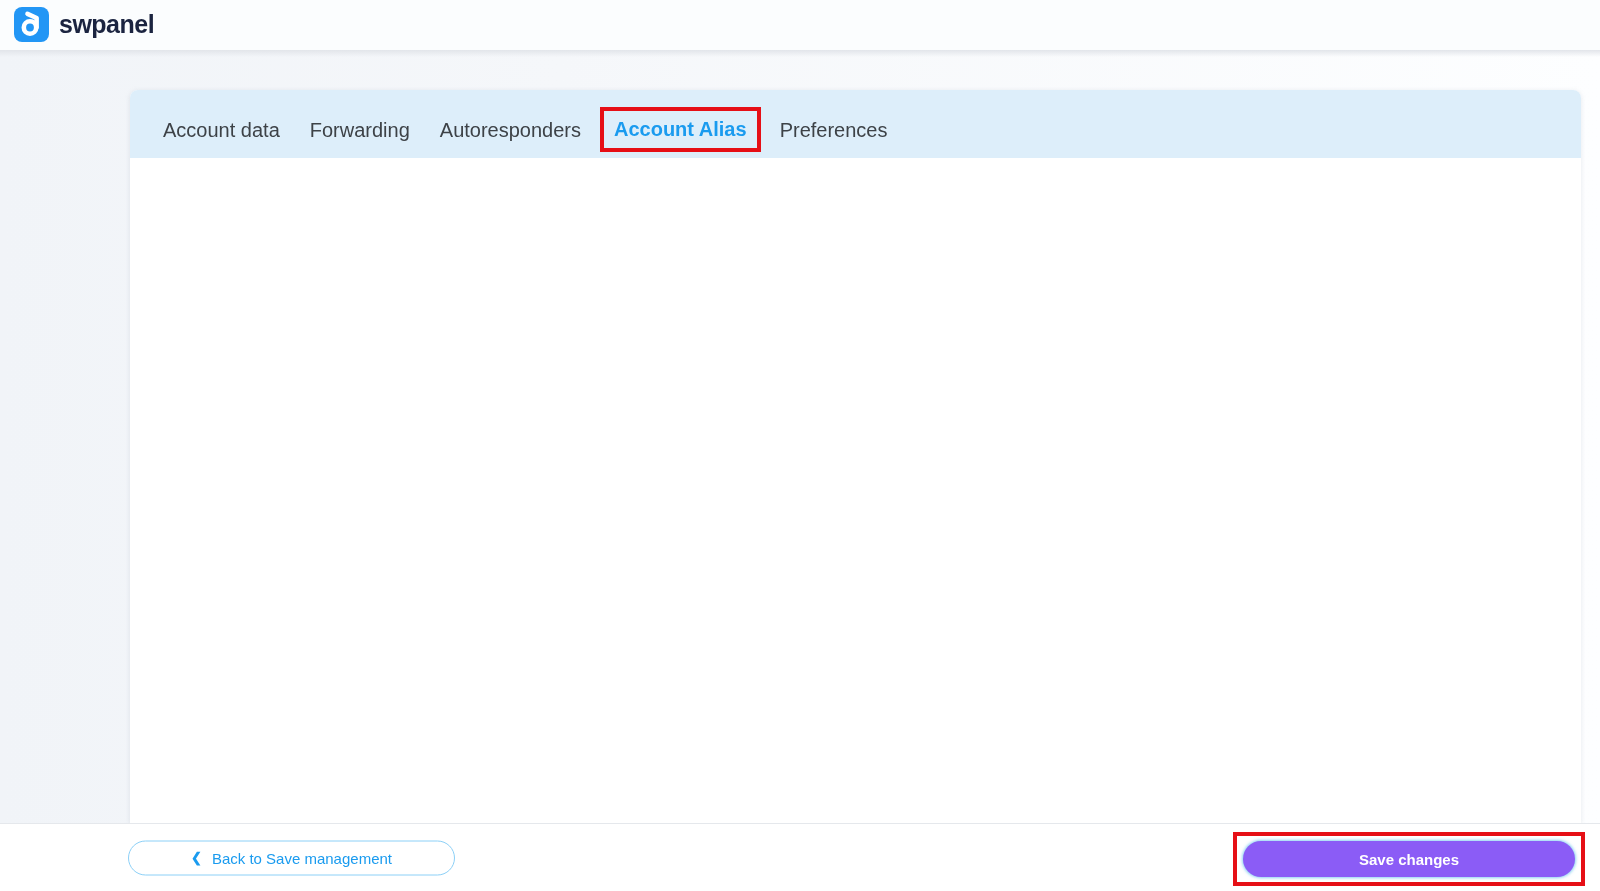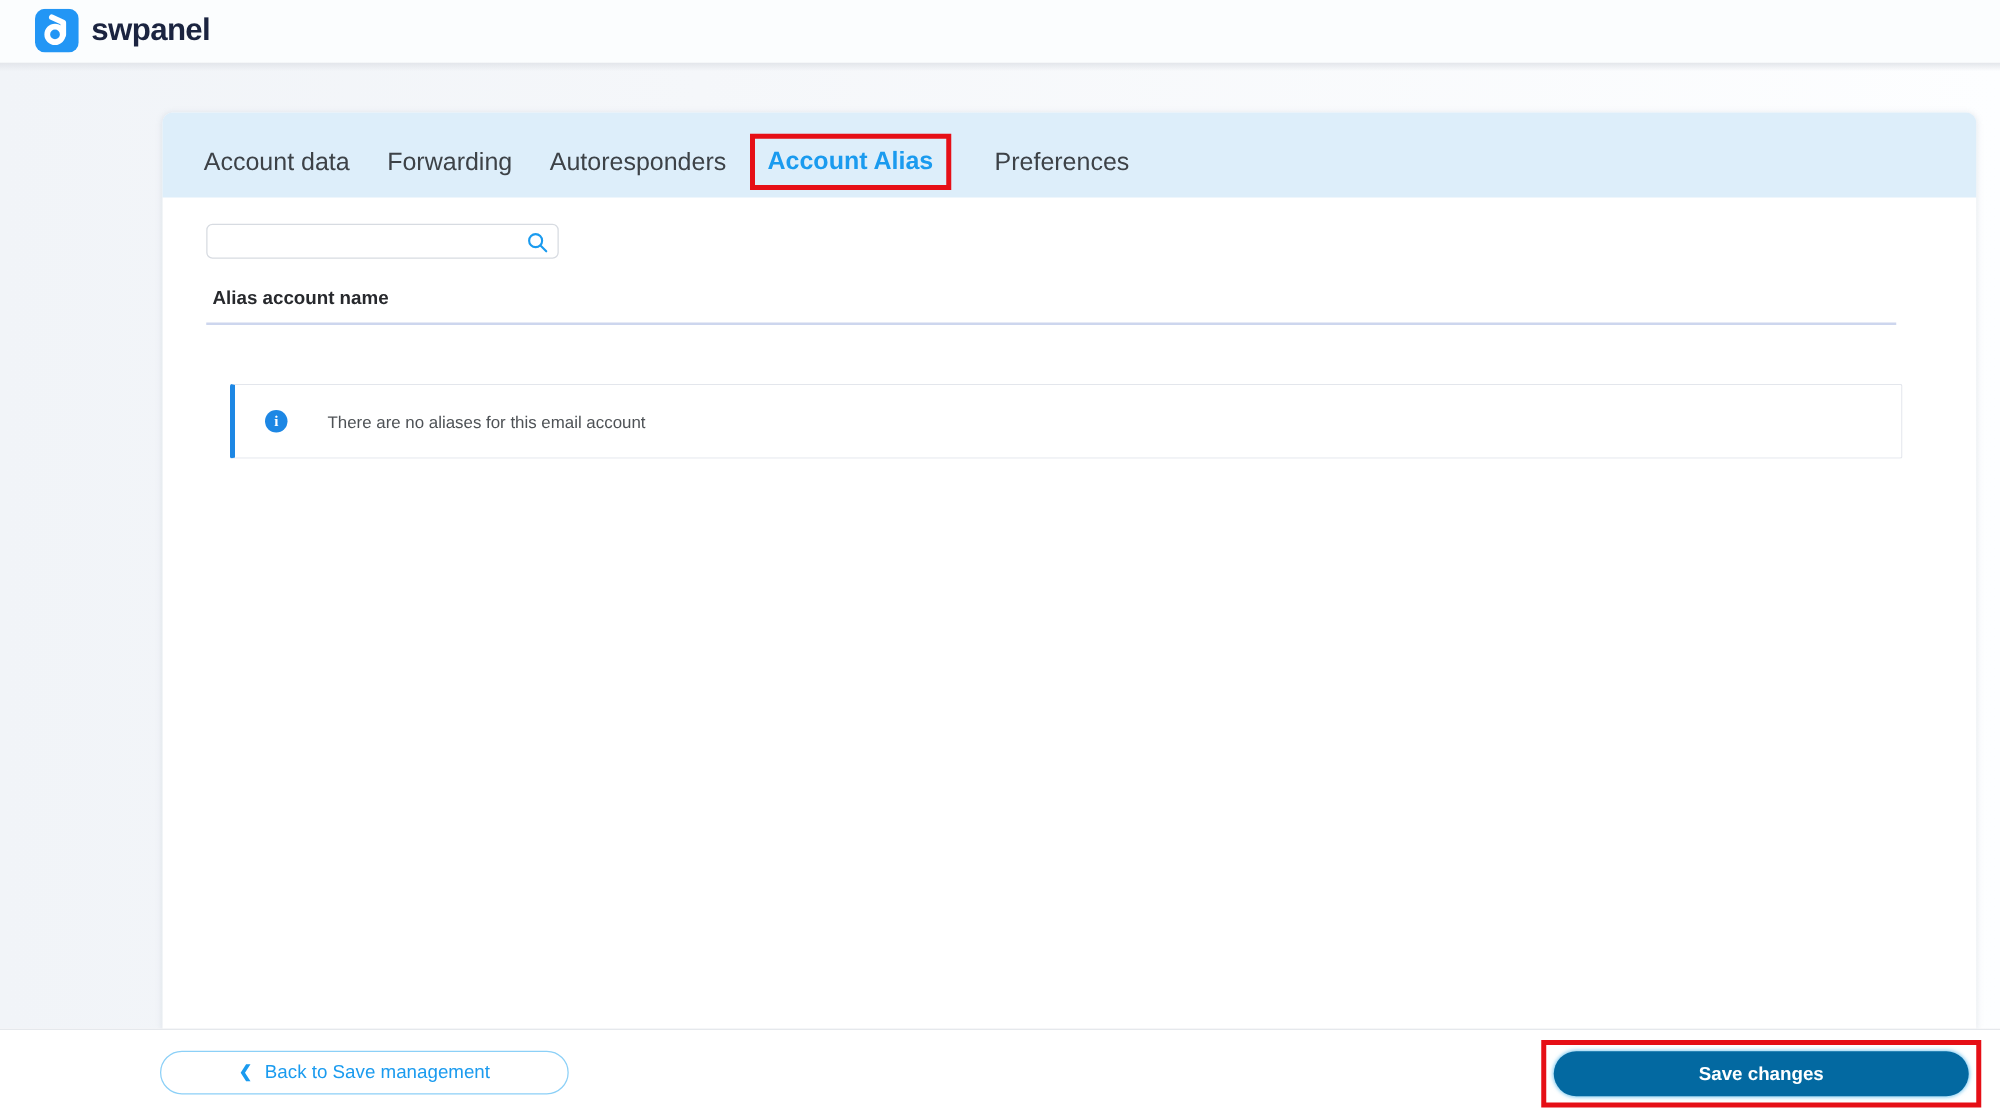--- a/index.html
+++ b/index.html
@@ -11,21 +11,21 @@
 
   
   .topbar {
     position:absolute; top:0; left:0; right:0; height:50px;
     background:#fbfdfe; z-index:10;
   }
   .topbar-shadow {
     position:absolute; top:50px; left:0; right:0; height:7px;
     background:linear-gradient(#e2e5ea, rgba(226,229,234,0)); z-index:9;
   }
-  .brand { position:absolute; left:28px; top:7px; display:flex; align-items:center;text-align:right; }
+  .brand { position:absolute; left:14px; top:7px; display:flex; align-items:center;text-align:right; }
   .brand-logo { width:35px; height:35px; display:block; }
   .brand-name {
     margin-left:10px; font-size:25px; font-weight:bold; color:#1b2440;
     letter-spacing:-0.5px;
   }
   .page-title {
     position:absolute; left:0; right:0; top:9px; text-align:center;
     font-size:22px; color:#202124; white-space:nowrap;
   }
   .page-title .acct { font-weight:bold; }
@@ -44,21 +44,21 @@
   .tabbar {
     height:68px; background:#ddeefa; border-radius:8px 8px 0 0;
     display:flex; align-items:flex-end; padding:0 0 8px 18px;
   }
   .tab {
     font-size:20px; color:#3d4247; padding:8px 10px; margin:0 5px;
     cursor:pointer; white-space:nowrap;
   }
   .tab.active { color:#1a9bef; font-weight:bold; padding:0; margin:0; }
   .annotation-box {
-    border:4px solid #e60f16; padding:7px 10px; margin:0 20px -2px 4px;
+    border:4px solid #e60f16; padding:7px 10px; margin:0 4px -2px 4px;
     display:inline-block; background:transparent;
   }
 
   .card-body { padding:21px 35px 0 35px; position:relative; }
 
   .search-wrap {
     width:282px; height:28px; border:1px solid #d7dbe1; border-radius:5px;
     position:relative; background:#fff;
   }
   .search-input {
@@ -100,21 +100,21 @@
     font-size:15px; display:flex; align-items:center; justify-content:center;
     cursor:pointer; font-family:"Liberation Sans",sans-serif;
   }
   .back-chevron { font-size:13px; font-weight:bold; margin-right:10px; margin-top:-1px; }
   .save-annotation {
     position:absolute; right:15px; top:8px; height:54px; width:352px;
     border:4px solid #e60f16; display:flex; align-items:center; justify-content:center;
   }
   .save-btn {
     width:332px; height:36px; border-radius:18px; border:none;
-    background:#0369a1; color:#fff; font-size:15px; font-weight:bold;
+    background:#8b5cf6; color:#fff; font-size:15px; font-weight:bold;
     cursor:pointer; box-shadow:0 0 3px 1px rgba(41,167,231,0.55);
     font-family:"Liberation Sans",sans-serif;
   }
 </style>
 </head>
 <body>
 
 <div class="topbar">
   <div class="brand">
     <svg class="brand-logo" viewBox="0 0 35 35">
@@ -131,39 +131,20 @@
   <div class="card">
 
     <div class="tabbar">
       <span class="tab">Account data</span>
       <span class="tab">Forwarding</span>
       <span class="tab">Autoresponders</span>
       <span class="annotation-box"><span class="tab active">Account Alias</span></span>
       <span class="tab">Preferences</span>
     </div>
 
-    <div class="card-body">
-
-      <div class="search-wrap">
-        <input class="search-input" type="text" placeholder="" style="">
-        <svg class="search-icon" viewBox="0 0 18 18">
-          <circle cx="7.5" cy="7.5" r="5.2" fill="none" stroke="#1a9bef" stroke-width="1.7"></circle>
-          <line x1="11.6" y1="11.6" x2="16" y2="16" stroke="#1a9bef" stroke-width="1.7" stroke-linecap="round"></line>
-        </svg>
-      </div>
-
-      <div class="col-header">Alias account name</div>
-      <div class="header-rule"></div>
-
-      <div class="infobox">
-        <span class="info-icon">i</span>
-        <span class="info-text">There are no aliases for this email account</span>
-      </div>
-
-    </div>
   </div>
 </div>
 
 <div class="footer">
   <button class="back-btn">
     <span class="back-chevron">❮</span>
     <span>Back to Save management</span>
   </button>
   <div class="save-annotation">
     <button class="save-btn">Save changes</button>

